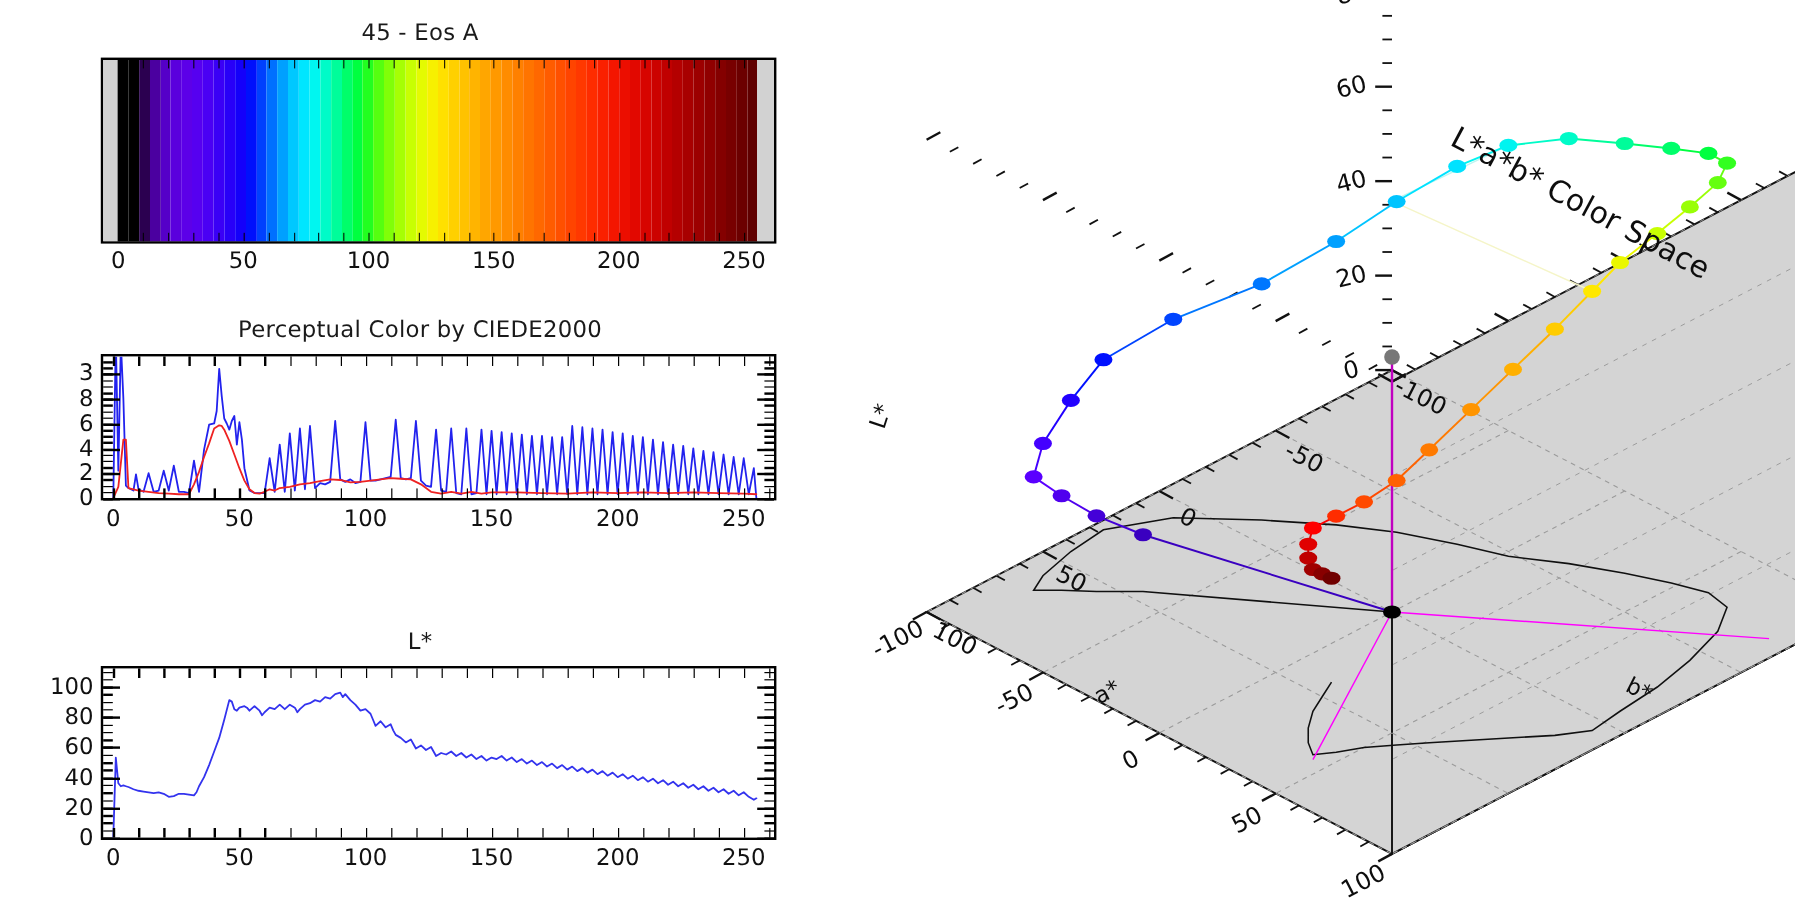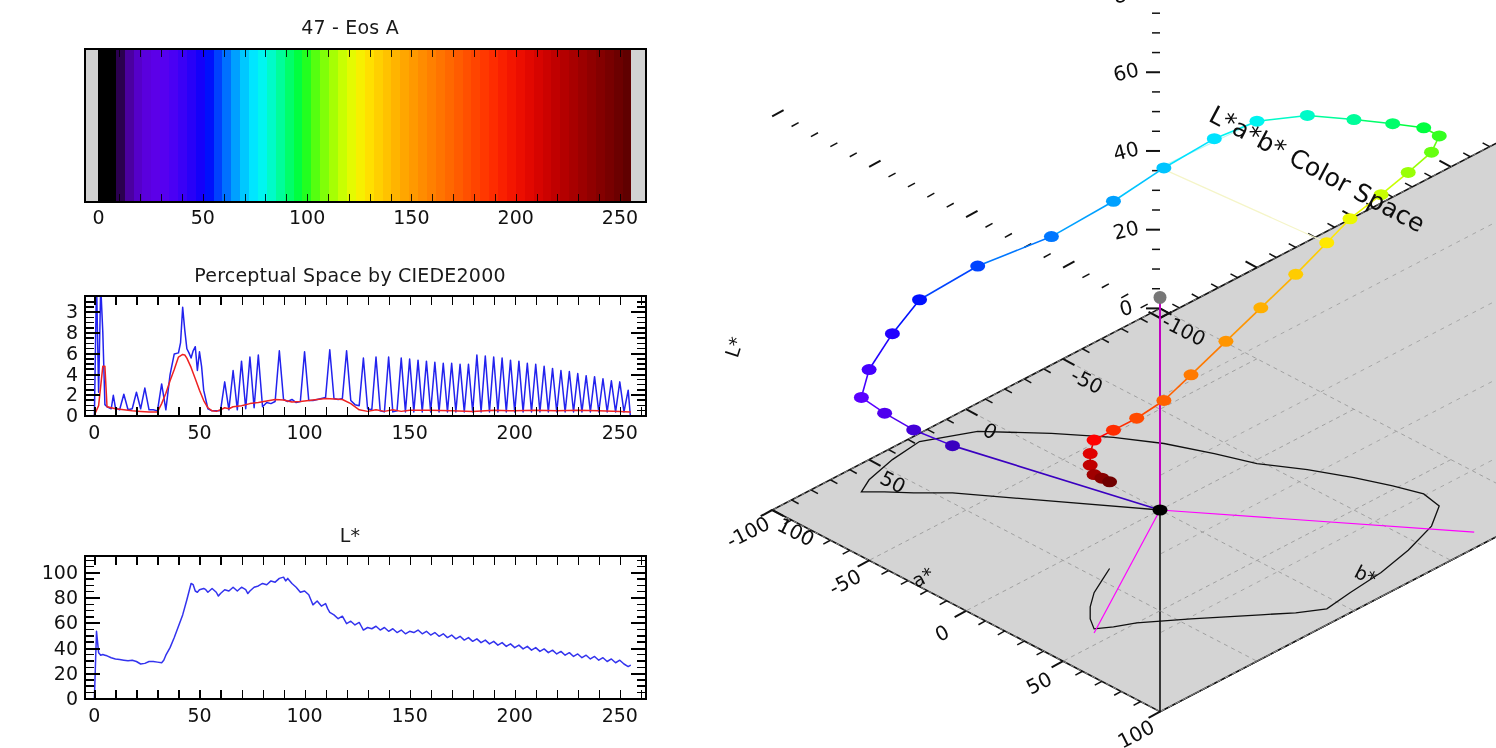--- a/index.html
+++ b/index.html
@@ -34,21 +34,21 @@
   .lab-axis-label{position:absolute;font-size:19px;color:#0d0d0d;white-space:nowrap;
                   transform-origin:50% 50%;}
   .lab-tick-label{position:absolute;font-size:20px;color:#0d0d0d;white-space:nowrap;
                   transform-origin:50% 50%;}
 </style>
 </head>
 <body>
 
 <div class="panel" id="panel-colorbar" style="left:0px;top:8px;width:700px;height:230px;">
 
-  <div class="plot-title" style="top:8px;left:0;">47 - Eos A</div>
+  <div class="plot-title" style="top:8px;left:0;">45 - Eos A</div>
 
   <div class="frame" id="cbar-frame" style="left:84px;top:40px;width:563px;height:155px;">
     <div id="cbar-strip">
         <div class="band" style="flex:0 0 12px;background:#d2d2d2"></div>
         <div class="band" style="flex: 1 1 0px; background: rgb(0, 0, 0);"></div>
         <div class="band" style="flex: 1 1 0px; background: rgb(0, 0, 0);"></div>
         <div class="band" style="flex: 1 1 0px; background: rgb(43, 0, 80);"></div>
         <div class="band" style="flex: 1 1 0px; background: rgb(75, 0, 160);"></div>
         <div class="band" style="flex: 1 1 0px; background: rgb(85, 0, 200);"></div>
         <div class="band" style="flex: 1 1 0px; background: rgb(90, 0, 221);"></div>
@@ -169,21 +169,21 @@
       <div class="xtick-label" style="left:202.8059701492537px;top:198px;">50</div>
       <div class="xtick-label" style="left:307.0970149253731px;top:198px;">100</div>
       <div class="xtick-label" style="left:411.3880597014925px;top:198px;">150</div>
       <div class="xtick-label" style="left:515.6791044776119px;top:198px;">200</div>
       <div class="xtick-label" style="left:619.9701492537313px;top:198px;">250</div>
     </div>
 </div>
 
 <div class="panel" id="panel-deltas" style="left:0px;top:262px;width:700px;height:230px;">
 
-  <div class="plot-title" style="top:2px;left:0;">Perceptual Space by CIEDE2000</div>
+  <div class="plot-title" style="top:2px;left:0;">Perceptual Color by CIEDE2000</div>
 
   <div class="frame" id="deltas-frame" style="left:84px;top:33px;width:563px;height:122px;overflow:hidden;">
     <svg id="deltas-svg" width="559" height="118" viewBox="0 0 559 118" preserveAspectRatio="none">
         <path d="M8.41 118.00 L10.51 -16.56 L12.61 95.23 L14.71 -11.39 L16.81 35.19 L18.91 107.65 L21.02 109.72 L23.12 110.75 L25.22 111.79 L27.32 98.33 L29.42 110.75 L33.62 112.82 L37.83 97.30 L42.03 112.82 L46.23 111.79 L50.44 95.23 L54.64 111.79 L58.84 91.09 L63.05 112.82 L67.25 112.82 L71.45 113.86 L75.65 86.95 L79.86 112.82 L84.06 77.63 L88.26 56.93 L92.47 55.89 L94.57 45.54 L96.67 10.35 L98.77 33.12 L100.87 51.75 L102.97 55.89 L105.08 61.07 L107.18 53.82 L109.28 49.68 L111.38 73.49 L113.48 54.86 L115.58 69.35 L117.68 93.16 L121.89 111.79 L126.09 113.86 L130.29 113.86 L134.50 113.86 L138.70 84.88 L142.90 112.82 L147.11 73.49 L151.31 112.82 L155.51 64.18 L159.71 111.79 L163.92 60.04 L168.12 110.75 L172.32 57.96 L176.53 109.72 L180.73 105.58 L184.93 106.61 L189.14 104.54 L193.34 53.82 L197.54 102.47 L201.74 104.54 L205.95 102.47 L210.15 105.58 L214.35 104.54 L218.56 54.86 L222.76 103.51 L226.96 103.51 L231.17 102.47 L235.37 101.44 L239.57 100.40 L243.77 52.79 L247.98 101.44 L252.18 102.47 L256.38 101.44 L260.59 53.82 L264.79 103.51 L268.99 107.65 L273.20 108.68 L277.40 61.07 L281.60 111.79 L285.80 112.82 L290.01 60.04 L294.21 113.86 L298.41 114.89 L302.62 60.04 L306.82 114.89 L311.02 113.86 L315.23 61.07 L319.43 114.89 L323.63 62.11 L327.83 114.89 L332.04 63.14 L336.24 114.89 L340.44 64.18 L344.65 114.89 L348.85 65.21 L353.05 114.89 L357.26 66.25 L361.46 114.89 L365.66 66.25 L369.86 114.89 L374.07 67.28 L378.27 114.89 L382.47 67.28 L386.68 114.89 L390.88 57.96 L395.08 114.89 L399.29 59.00 L403.49 114.89 L407.69 60.04 L411.89 114.89 L416.10 61.07 L420.30 114.89 L424.50 63.14 L428.71 114.89 L432.91 64.18 L437.11 114.89 L441.32 66.25 L445.52 114.89 L449.72 67.28 L453.92 114.89 L458.13 69.35 L462.33 114.89 L466.53 71.42 L470.74 114.89 L474.94 73.49 L479.14 114.89 L483.35 74.53 L487.55 114.89 L491.75 76.60 L495.95 114.89 L500.16 78.67 L504.36 114.89 L508.56 79.70 L512.77 114.89 L516.97 81.77 L521.17 114.89 L525.38 83.84 L529.58 114.89 L533.78 84.88 L537.98 114.89 L542.19 93.16 L544.29 118.00 " fill="none" stroke="#2222ee" stroke-width="1.5" stroke-linejoin="round" stroke-linecap="round"></path>
         <path d="M8.41 118.00 L12.61 108.68 L16.81 69.35 L18.91 69.35 L21.02 109.72 L25.22 110.75 L29.42 111.79 L37.83 112.82 L46.23 113.86 L54.64 114.38 L63.05 114.89 L71.45 114.89 L75.65 106.61 L79.86 96.26 L84.06 83.84 L88.26 72.46 L92.47 60.04 L96.67 57.45 L98.77 57.96 L100.87 61.07 L105.08 70.39 L109.28 81.77 L113.48 93.16 L117.68 103.51 L121.89 110.75 L126.09 113.86 L130.29 114.38 L134.50 112.82 L138.70 110.75 L142.90 111.79 L147.11 109.72 L155.51 108.68 L163.92 106.61 L172.32 105.58 L180.73 104.03 L189.14 102.47 L197.54 102.99 L205.95 105.06 L214.35 104.54 L222.76 103.51 L231.17 102.47 L239.57 101.44 L247.98 101.96 L256.38 102.47 L264.79 106.61 L273.20 112.82 L281.60 114.38 L290.01 112.82 L298.41 114.38 L306.82 112.82 L315.23 114.38 L323.63 113.34 L344.65 113.34 L365.66 113.86 L386.68 114.38 L407.69 113.34 L428.71 113.86 L449.72 113.34 L470.74 113.86 L491.75 113.34 L512.77 113.86 L533.78 114.38 L544.29 114.89 " fill="none" stroke="#ee2222" stroke-width="1.5" stroke-linejoin="round" stroke-linecap="round"></path>
       </svg>
   </div>
 
   <div id="deltas-ylabels">
       <div class="ytick-label" style="left:0px;width:78px;top:153px;">0</div>

